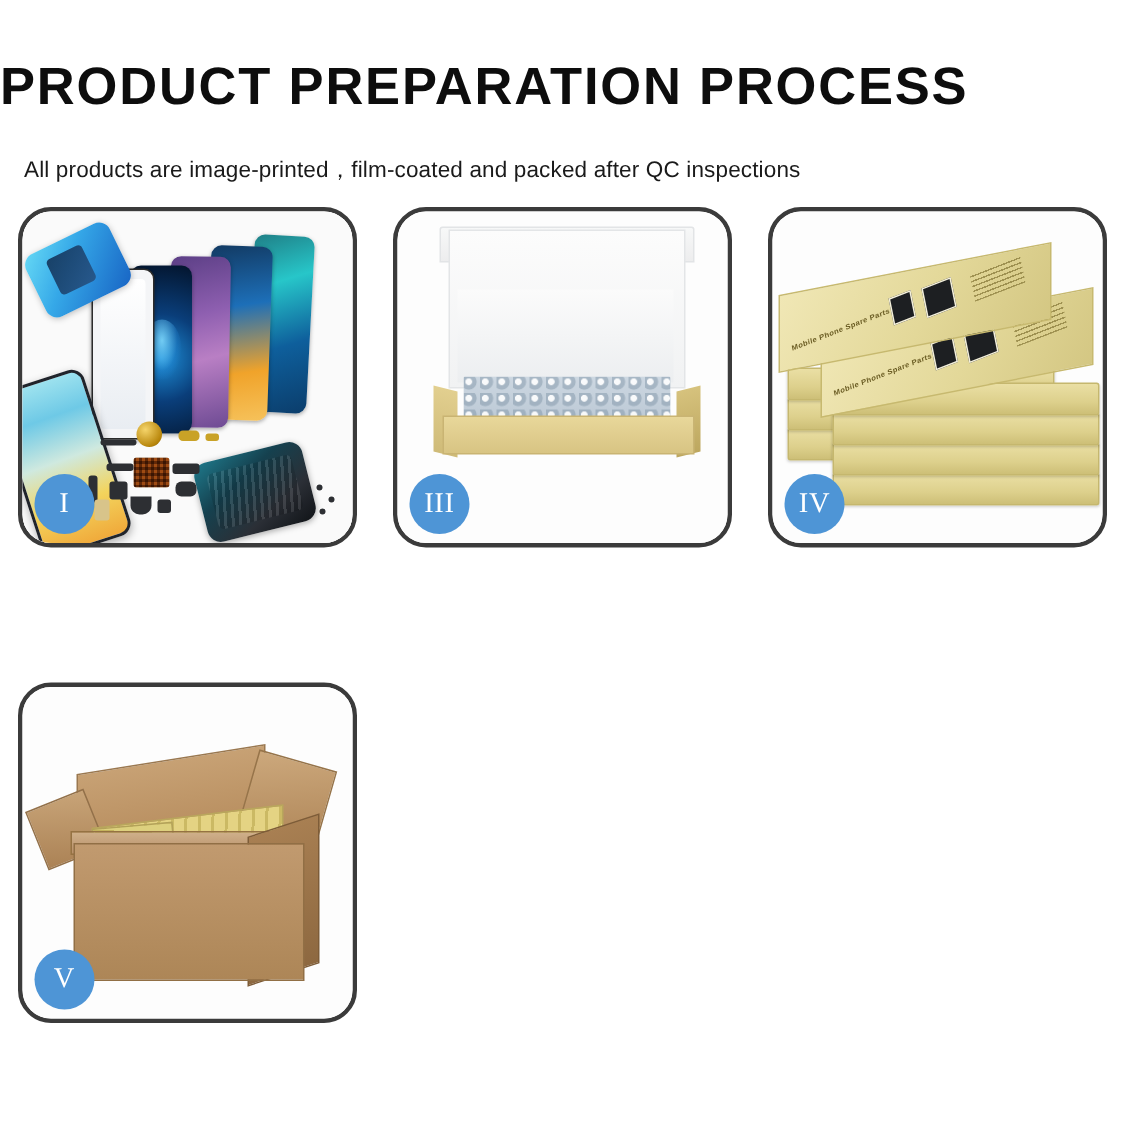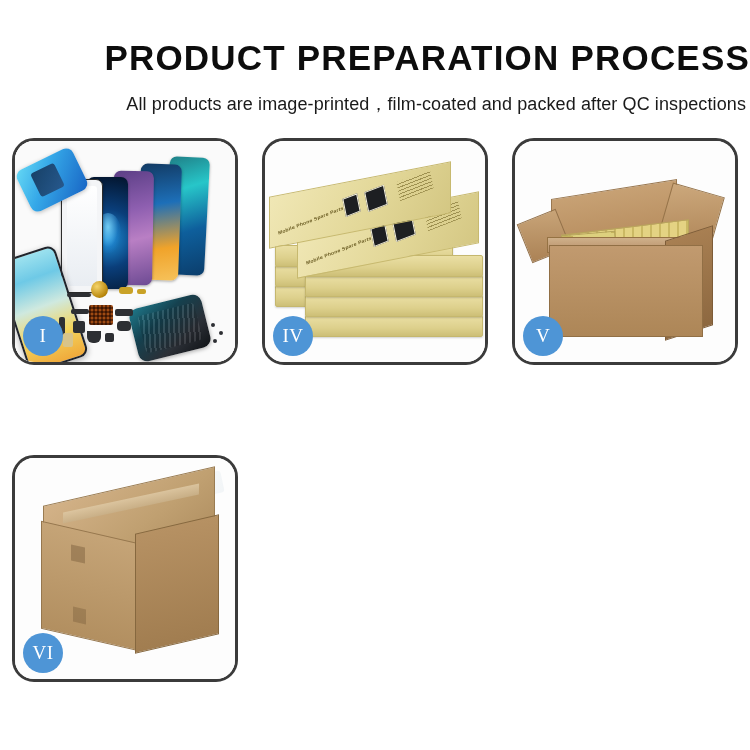--- a/index.html
+++ b/index.html
@@ -14,36 +14,36 @@
     overflow: hidden;
     font-family: "Liberation Sans", sans-serif;
     -webkit-font-smoothing: antialiased;
   }
 
   
   .header {
     position: absolute;
     left: 0; top: 0;
     width: 750px;
-    text-align: right;
+    text-align: left;
   }
   .title {
     margin: 0;
     padding-top: 40px;
     font-size: 35px;
     font-weight: 700;
     letter-spacing: 1.2px;
     color: #0d0d0d;
     line-height: 1.05;
     white-space: nowrap;
   }
   .subtitle {
-    margin: 4px;
+    margin: 16px;
     padding-top: 11px;
-    font-size: 18px;
+    font-size: 15px;
     font-weight: 400;
     letter-spacing: 0.1px;
     color: #1a1a1a;
     white-space: nowrap;
   }
 
   
   .grid {
     position: absolute;
     left: 12px;
@@ -390,20 +390,32 @@
       <div class="part" style="left:90px; top:192px; width:9px; height:9px;"></div>
       <div class="part tan" style="left:48px; top:192px; width:10px; height:14px; border-radius:2px;"></div>
       <div class="part" style="left:196px; top:182px; width:4px; height:4px; border-radius:50%;"></div>
       <div class="part" style="left:204px; top:190px; width:4px; height:4px; border-radius:50%;"></div>
       <div class="part" style="left:198px; top:198px; width:4px; height:4px; border-radius:50%;"></div>
     </div>
     <div class="badge">I</div>
   </div>
 
 
+  <div class="panel">
+    <div class="panel-inner">
+      <div class="b3-lid-flap"></div>
+      <div class="b3-lid"></div>
+      <div class="b3-inner-foam"></div>
+      <div class="b3-left-wall"></div>
+      <div class="b3-right-wall"></div>
+      <div class="b3-bubble-row"></div>
+      <div class="b3-front"></div>
+    </div>
+    <div class="badge">III</div>
+  </div>
 
   <div class="panel">
     <div class="panel-inner">
       <div class="stack">
 
         <div class="sbox" style="left:6px;  top:120px; width:176px; height:20px;"></div>
         <div class="sbox" style="left:6px;  top:100px; width:176px; height:20px;"></div>
         <div class="sbox" style="left:6px;  top:80px;  width:176px; height:20px;"></div>
         <div class="sbox" style="left:36px; top:150px; width:176px; height:20px;"></div>
         <div class="sbox" style="left:36px; top:130px; width:176px; height:20px;"></div>
@@ -436,26 +448,14 @@
       <div class="c5-flap-left"></div>
       <div class="c5-contents"></div>
       <div class="c5-contents2"></div>
       <div class="c5-rim"></div>
       <div class="c5-side"></div>
       <div class="c5-body"></div>
     </div>
     <div class="badge">V</div>
   </div>
 
-  <div class="panel">
-    <div class="panel-inner">
-      <div class="c6-wrap"></div>
-      <div class="c6-top"></div>
-      <div class="c6-tape"></div>
-      <div class="c6-left"></div>
-      <div class="c6-right"></div>
-      <div class="c6-seam-a"></div>
-      <div class="c6-seam-b"></div>
-    </div>
-    <div class="badge">VI</div>
-  </div>
 
 </div>
 
 </body></html>

